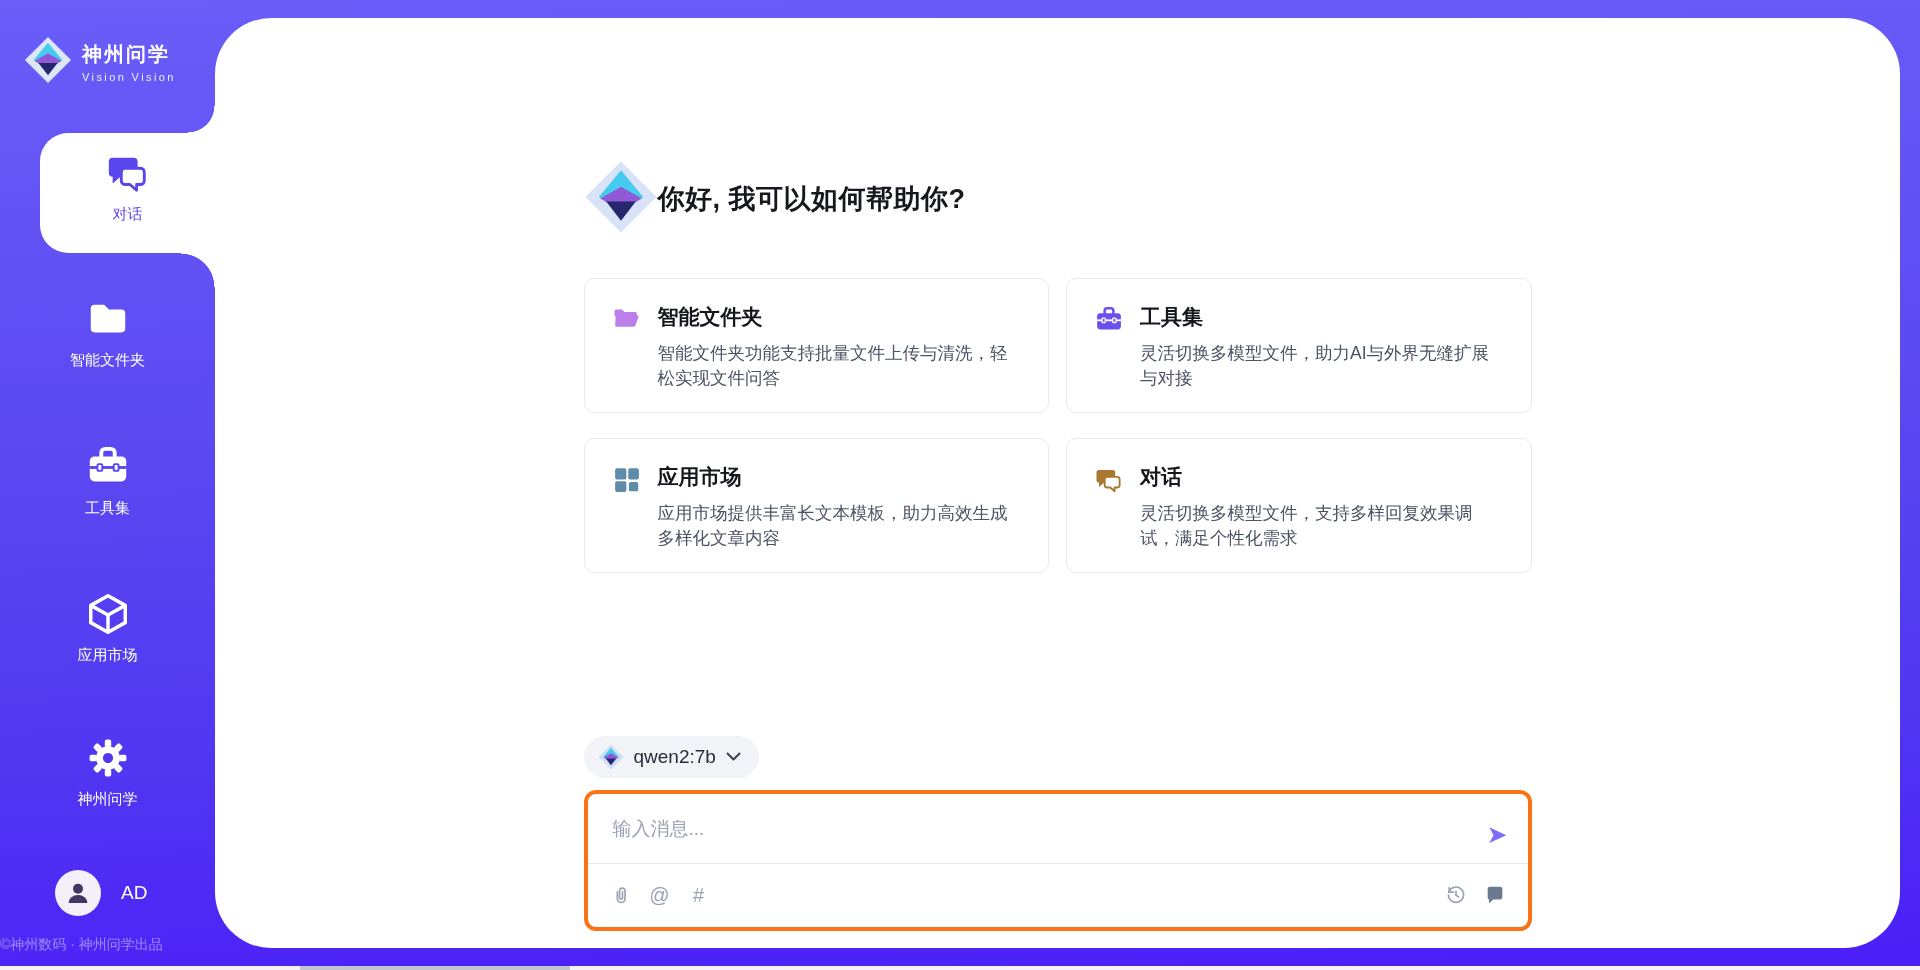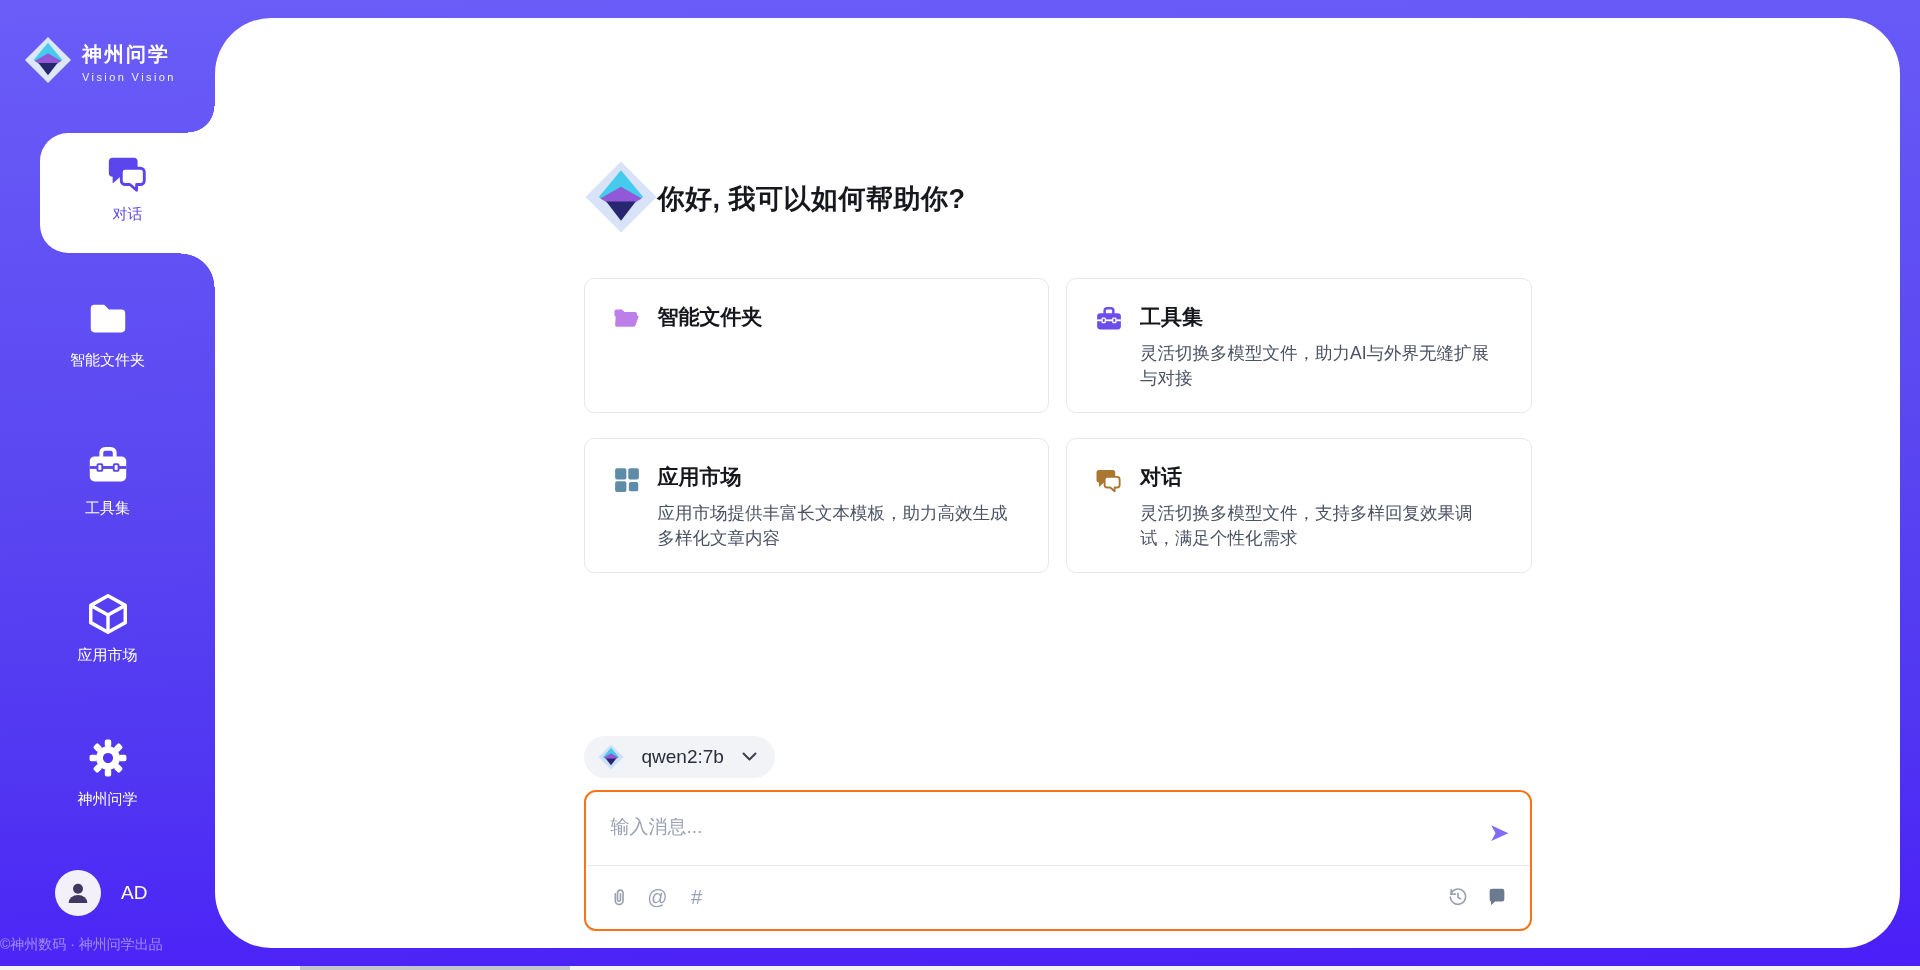--- a/index.html
+++ b/index.html
@@ -48,26 +48,26 @@
   
   .cards { display:grid; grid-template-columns:1fr 1fr; column-gap:17px; row-gap:25px; margin-top:42px; }
   .card { border:1px solid #e6e8ec; border-radius:10px; min-height:126px; padding:24px 24px 20px 27px;
           display:flex; gap:16px; cursor:pointer; background:#fff; }
   .card-icon { flex:0 0 30px; width:30px; height:30px; margin-top:2px; }
   .card-title { font-size:21px; font-weight:700; color:#15171c; }
   .card-desc { margin-top:10px; font-size:17.5px; line-height:1.45; color:#4a5263; }
 
   
   .model-pill { margin-top:163px; align-self:flex-start; height:42px; background:#f2f3f7;
-                border-radius:21px; display:flex; align-items:center; gap:18px; padding:0 18px 0 14px;
+                border-radius:21px; display:flex; align-items:center; gap:10px; padding:0 18px 0 14px;
                 cursor:pointer; }
   .model-name { font-size:19px; color:#272d3a; }
 
   
-  .composer { margin-top:12px; height:141px; border:2px solid #f97316; border-radius:12px;
+  .composer { margin-top:12px; height:141px; border:4px solid #f97316; border-radius:12px;
               position:relative; display:flex; flex-direction:column; }
   .composer-input { flex:1; border:none; outline:none; resize:none; font-family:inherit;
                     font-size:19px; color:#30343e; padding:22px 60px 0 25px; border-radius:12px; }
   .composer-input::placeholder { color:#9aa1b2; }
   .send-btn { position:absolute; right:20px; top:28px; font-size:25px; color:#7f6cf7;
               background:none; border:none; cursor:pointer; line-height:1; }
   .composer-divider { height:1px; background:#e9eaef; margin:0 0; }
   .composer-toolbar { height:63px; display:flex; align-items:center; padding:0 22px; gap:17px; }
   .tool-icon { width:22px; height:22px; display:inline-flex; align-items:center; justify-content:center;
                color:#9aa1b2; font-size:20px; cursor:pointer; }
@@ -197,20 +197,21 @@
 
         <div class="card">
           <span class="card-icon">
             <svg width="30" height="30" viewBox="0 0 48 48">
               <path d="M4 10 a3 3 0 0 1 3 -3 h9 l4 4 h17 a3 3 0 0 1 3 3 v4 H4 z" fill="#bc7fe9"></path>
               <path d="M6 17 h37 l-5.2 15 a4 4 0 0 1 -3.8 2.8 H8 a3 3 0 0 1 -3 -3 z" fill="#bc7fe9"></path>
             </svg>
           </span>
           <span>
             <span class="card-title" style="display:block">智能文件夹</span>
+            <span class="card-desc" style="display:block">智能文件夹功能支持批量文件上传与清洗，轻松实现文件问答</span>
           </span>
         </div>
 
         <div class="card">
           <span class="card-icon">
             <svg width="30" height="30" viewBox="0 0 48 48">
               <rect x="17" y="5" width="14" height="13" rx="4" fill="none" stroke="#6b4eec" stroke-width="4"></rect>
               <rect x="5" y="13" width="38" height="26" rx="5" fill="#6b4eec"></rect>
               <rect x="5" y="23" width="38" height="3" fill="#fff"></rect>
               <rect x="12" y="20" width="7" height="9" rx="2" fill="#fff"></rect>

